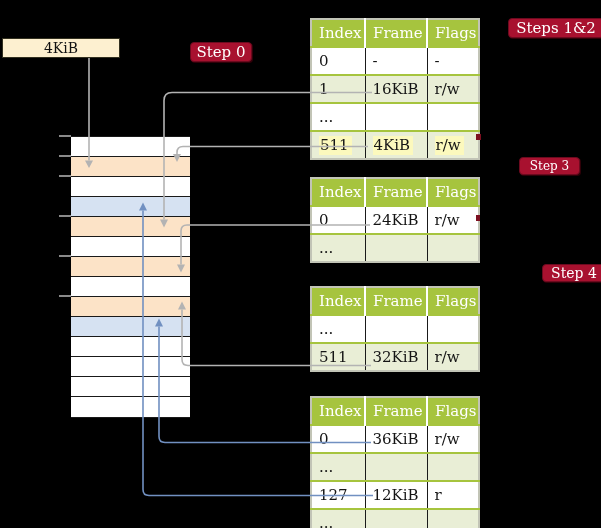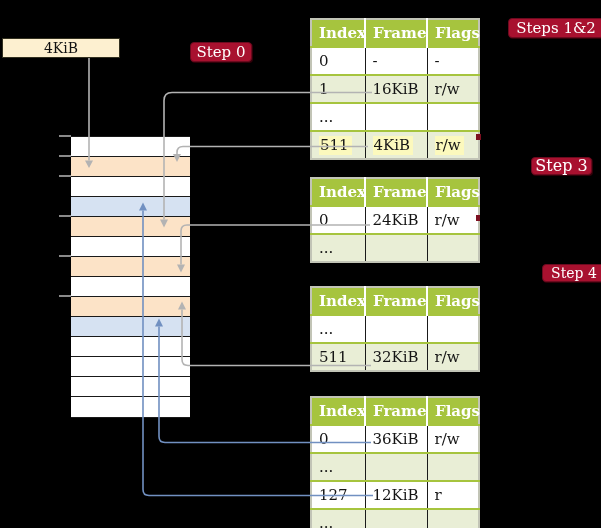--- a/index.html
+++ b/index.html
@@ -20,21 +20,21 @@
 
   
   .badge {
     position:absolute; box-sizing:border-box;
     background:var(--crimson); border:1px solid var(--crimson-dark);
     border-radius:4px; color:#fff; text-align:center;
     box-shadow:1px 1px 0 rgba(60,0,10,.8);
   }
   .badge.b-step0  { left:190px; top:42px;  width:62px; height:20px; font-size:15px; line-height:18px; }
   .badge.b-steps12{ left:508px; top:18px;  width:96px; height:20px; font-size:15px; line-height:18px; }
-  .badge.b-step3  { left:519px; top:157px; width:61px; height:18px; font-size:16px; line-height:16px;margin-left:12px; }
+  .badge.b-step3  { left:519px; top:157px; width:61px; height:18px; font-size:12px; line-height:16px; }
   .badge.b-step4  { left:514px; top:264px; width:64px; height:18px; font-size:14px; line-height:16px;margin-left:28px; }
 
   
   .mem-col {
     position:absolute; left:71px; top:136px; width:119px;
     border-top:1px solid #191919; border-bottom:1px solid #191919;
   }
   .mem-row { height:20px; box-sizing:border-box; border-bottom:1px solid #191919; }
   .mem-row:last-child { border-bottom:none; }
   .mem-row.white  { background:var(--row-white); }
@@ -45,21 +45,21 @@
   .tick { position:absolute; left:0; width:12px; height:2px; background:var(--tick-gray); }
 
   
   table.pt {
     position:absolute; width:168px; table-layout:fixed;
     border-collapse:collapse; background:#fff;
     border:2px solid var(--table-border);
   }
   table.pt th {
     background:var(--header-green); color:#fff;
-    font-weight:bold; font-size:15px; text-align:left;
+    font-weight:normal; font-size:15px; text-align:left;
     height:21px; padding:2px 0 3px 7px;
     border-left:2px solid #fff;
   }
   table.pt th:first-child { border-left:none; }
   table.pt td {
     font-size:15px; color:#141414; height:22px;
     padding:2px 0 2px 7px; overflow:hidden; white-space:nowrap;
     border-left:1.5px solid var(--divider-dark);
     border-top:2px solid var(--header-green);
     background:var(--row-white);

